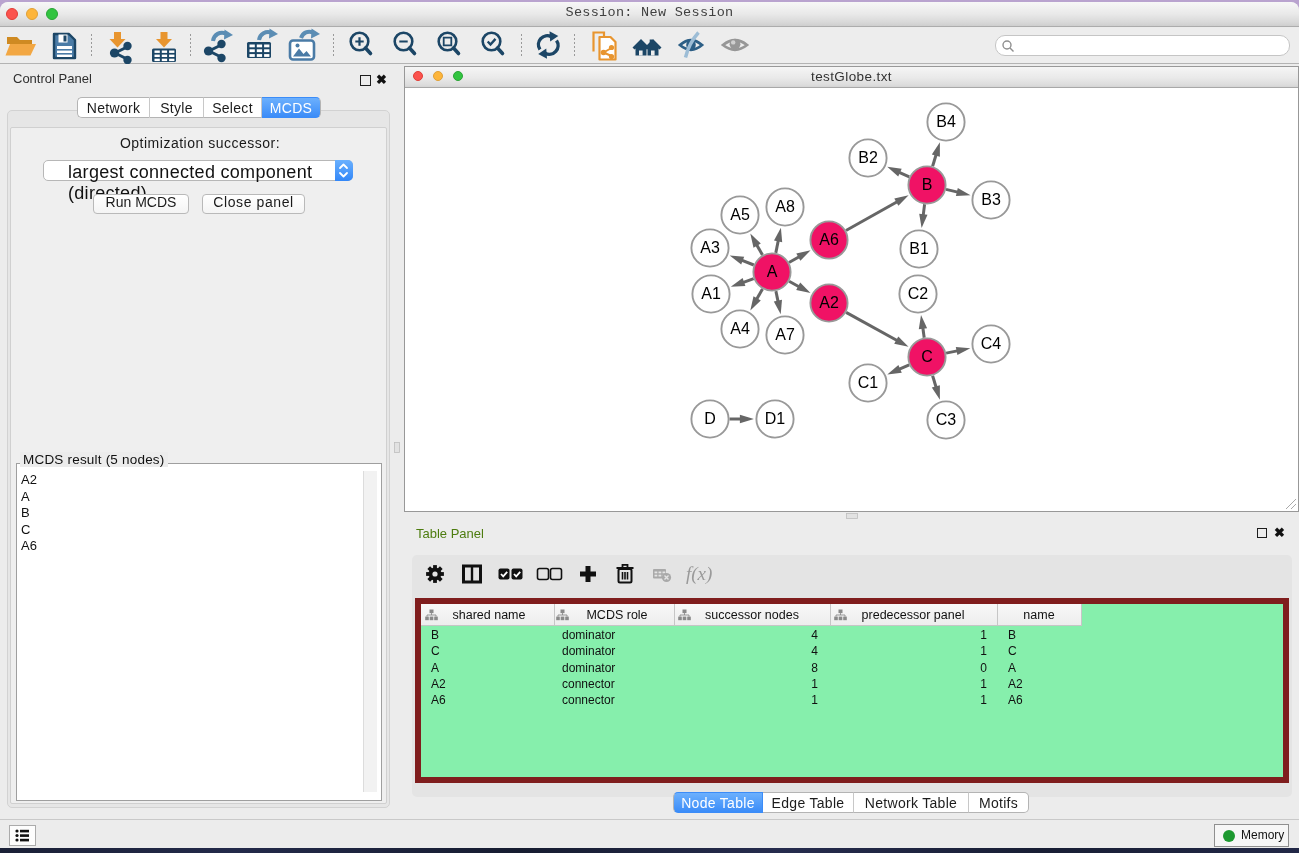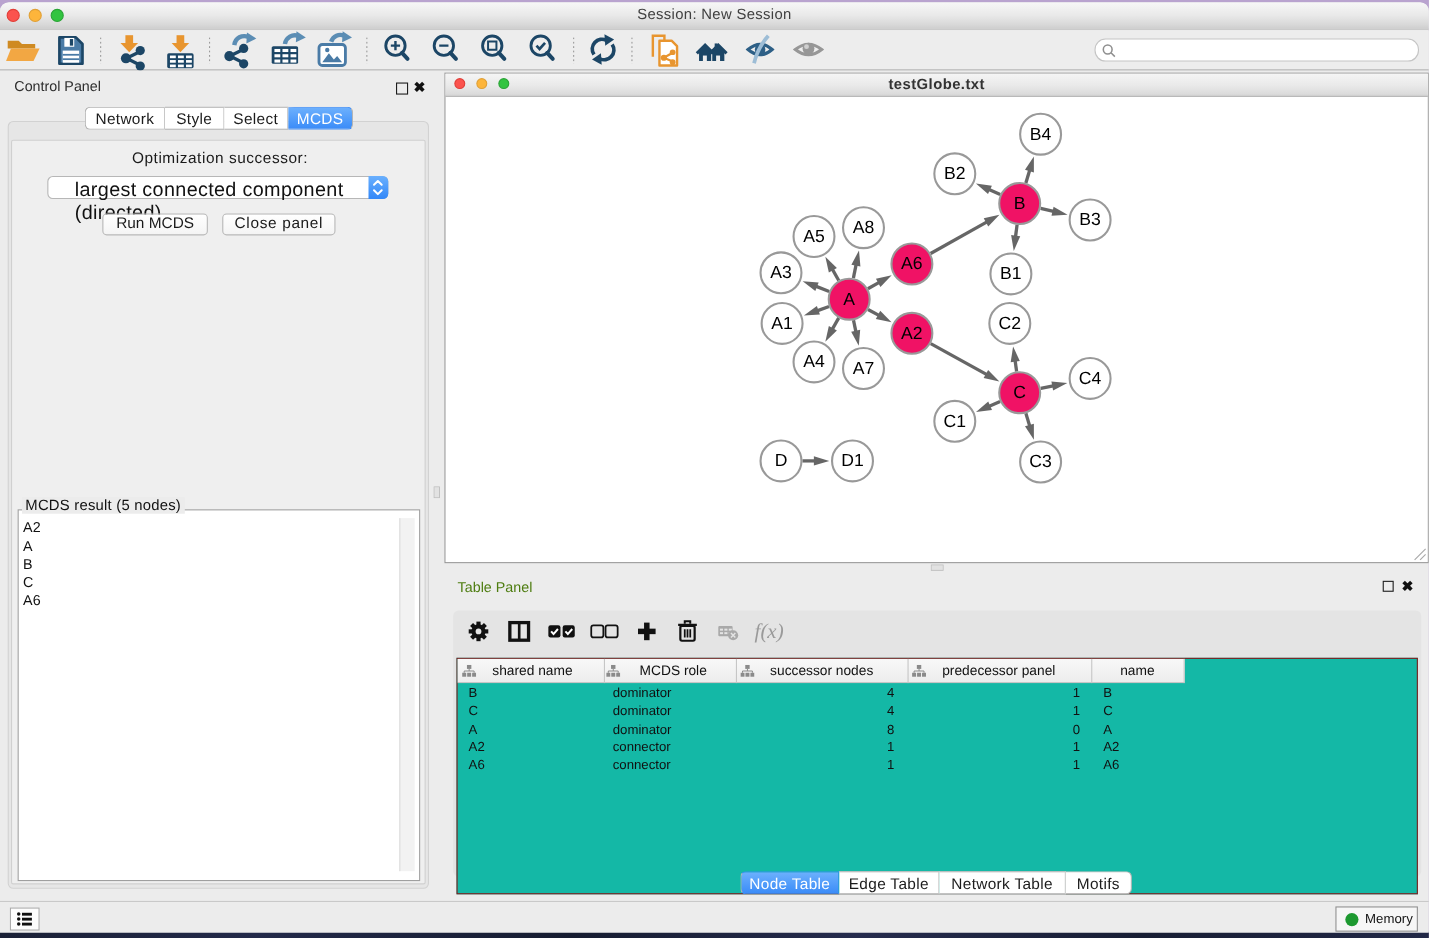--- a/index.html
+++ b/index.html
@@ -10,21 +10,21 @@
     background:linear-gradient(90deg,#1a2036 0%,#232a4a 18%,#161c30 40%,#262c4e 60%,#181e34 80%,#222847 100%); }
   #win { left:0; top:2px; width:1299px; height:846px; background:#ececec; border-radius:8px 8px 0 0; overflow:hidden; }
   
   #titlebar { left:0; top:0; width:1299px; height:25px;
     background:linear-gradient(#f7f7f7,#e9e9e9 50%,#d8d8d8 85%,#cecece);
     border-bottom:1px solid #acacac; border-radius:8px 8px 0 0; }
   .tl { width:12px; height:12px; border-radius:50%; top:5.5px; }
   #titlebar .t1 { left:6px;  background:#fb534e; border:1px solid #e13e38; }
   #titlebar .t2 { left:26px; background:#fdb53b; border:1px solid #e0a036; }
   #titlebar .t3 { left:46px; background:#32c440; border:1px solid #2aa436; }
-  #titletext { left:0; top:3px; width:1299px; text-align:center; font-size:13.5px; letter-spacing:0.3px; color:#404040; }
+  #titletext { left:0; top:3px; width:1299px; text-align:center; font-size:13.5px; letter-spacing:0.3px; color:#404040;font-family:Liberation Mono, monospace; }
   
   #toolbar { left:0; top:26px; width:1299px; height:36px; background:#ededed; border-bottom:1px solid #b3b3b3; }
   .tsep { top:6px; width:1px; height:24px; background-image:linear-gradient(#9a9a9a 50%, transparent 50%); background-size:1px 4px; }
   #searchbox { left:995px; top:7px; width:295px; height:21px; background:#ffffff; border:1px solid #c5c5c5; border-radius:10px; }
   
   #cptitle { left:13px; top:69px; font-size:13px; color:#2e2e2e; }
   .paneico { top:73px; width:11px; height:11px; border:1.5px solid #1d1d1d; }
   #cpx { left:376px; top:70px; font-size:13px; font-weight:bold; color:#111; }
   
   .tabgroup { height:21px; display:flex; }
@@ -52,26 +52,26 @@
   #mcdslist { left:21px; top:470px; font-size:13px; color:#111; line-height:16.5px; }
   #listscroll { left:363px; top:469px; width:14px; height:321px; background:#f2f2f2; border-left:1px solid #dcdcdc; }
   
   #frame { left:404px; top:64px; width:895px; height:446px; background:#ffffff; border:1px solid #989898; }
   #ftitle { left:0; top:0; width:893px; height:21px;
     background:linear-gradient(#f5f5f5,#e9e9e9 55%,#dcdcdc 90%,#d4d4d4); border-bottom:1px solid #a8a8a8; }
   #ftitle .tl { width:10px; height:10px; top:3.5px; }
   #ftitle .t1 { left:8px;  background:#fb534e; border:1px solid #e13e38; }
   #ftitle .t2 { left:28px; background:#fdb53b; border:1px solid #e0a036; }
   #ftitle .t3 { left:48px; background:#32c440; border:1px solid #2aa436; }
-  #ftitletext { left:0; top:2px; width:893px; text-align:center; font-size:13.5px; letter-spacing:0.4px; color:#333;font-weight:bold; }
+  #ftitletext { left:0; top:2px; width:893px; text-align:center; font-size:13.5px; letter-spacing:0.4px; color:#333; }
   
   #tptitle { left:416px; top:524px; font-size:13px; color:#4d7c0f; }
   #tpx { left:1274px; top:523px; font-size:13px; font-weight:bold; color:#111; }
   #tpcontainer { left:412px; top:553px; width:880px; height:242px; background:#e4e4e4; border-radius:5px; }
-  #tbl { left:415px; top:596px; width:874px; height:215px; background:#14b8a6; border:1px solid #7f1d1d; }
+  #tbl { left:415px; top:596px; width:874px; height:185px; background:#86efac; border:6px solid #7f1d1d; }
   #tblhead { left:0; top:0; width:661px; height:22px; background:linear-gradient(#f8f8f8,#ededed); border-bottom:1px solid #c6c6c6; }
   .hsep { top:0; width:1px; height:22px; background:#c6c6c6; }
   .hcell { top:4px; font-size:12.5px; color:#111; text-align:center; }
   .trow { font-size:12px; color:#111; height:16.3px; }
   #tbtabs { left:673px; top:790px; }
   
   #statusline { left:0; top:817px; width:1299px; height:1px; background:#c9c9c9; }
   #listbtn { left:9px; top:823px; width:27px; height:21px; background:#fdfdfd; border:1px solid #ababab; }
   #membtn { left:1214px; top:822px; width:75px; height:23px; background:#f6f6f6; border:1px solid #8f8f8f;
      font-size:12px; color:#111;text-align:right; }

